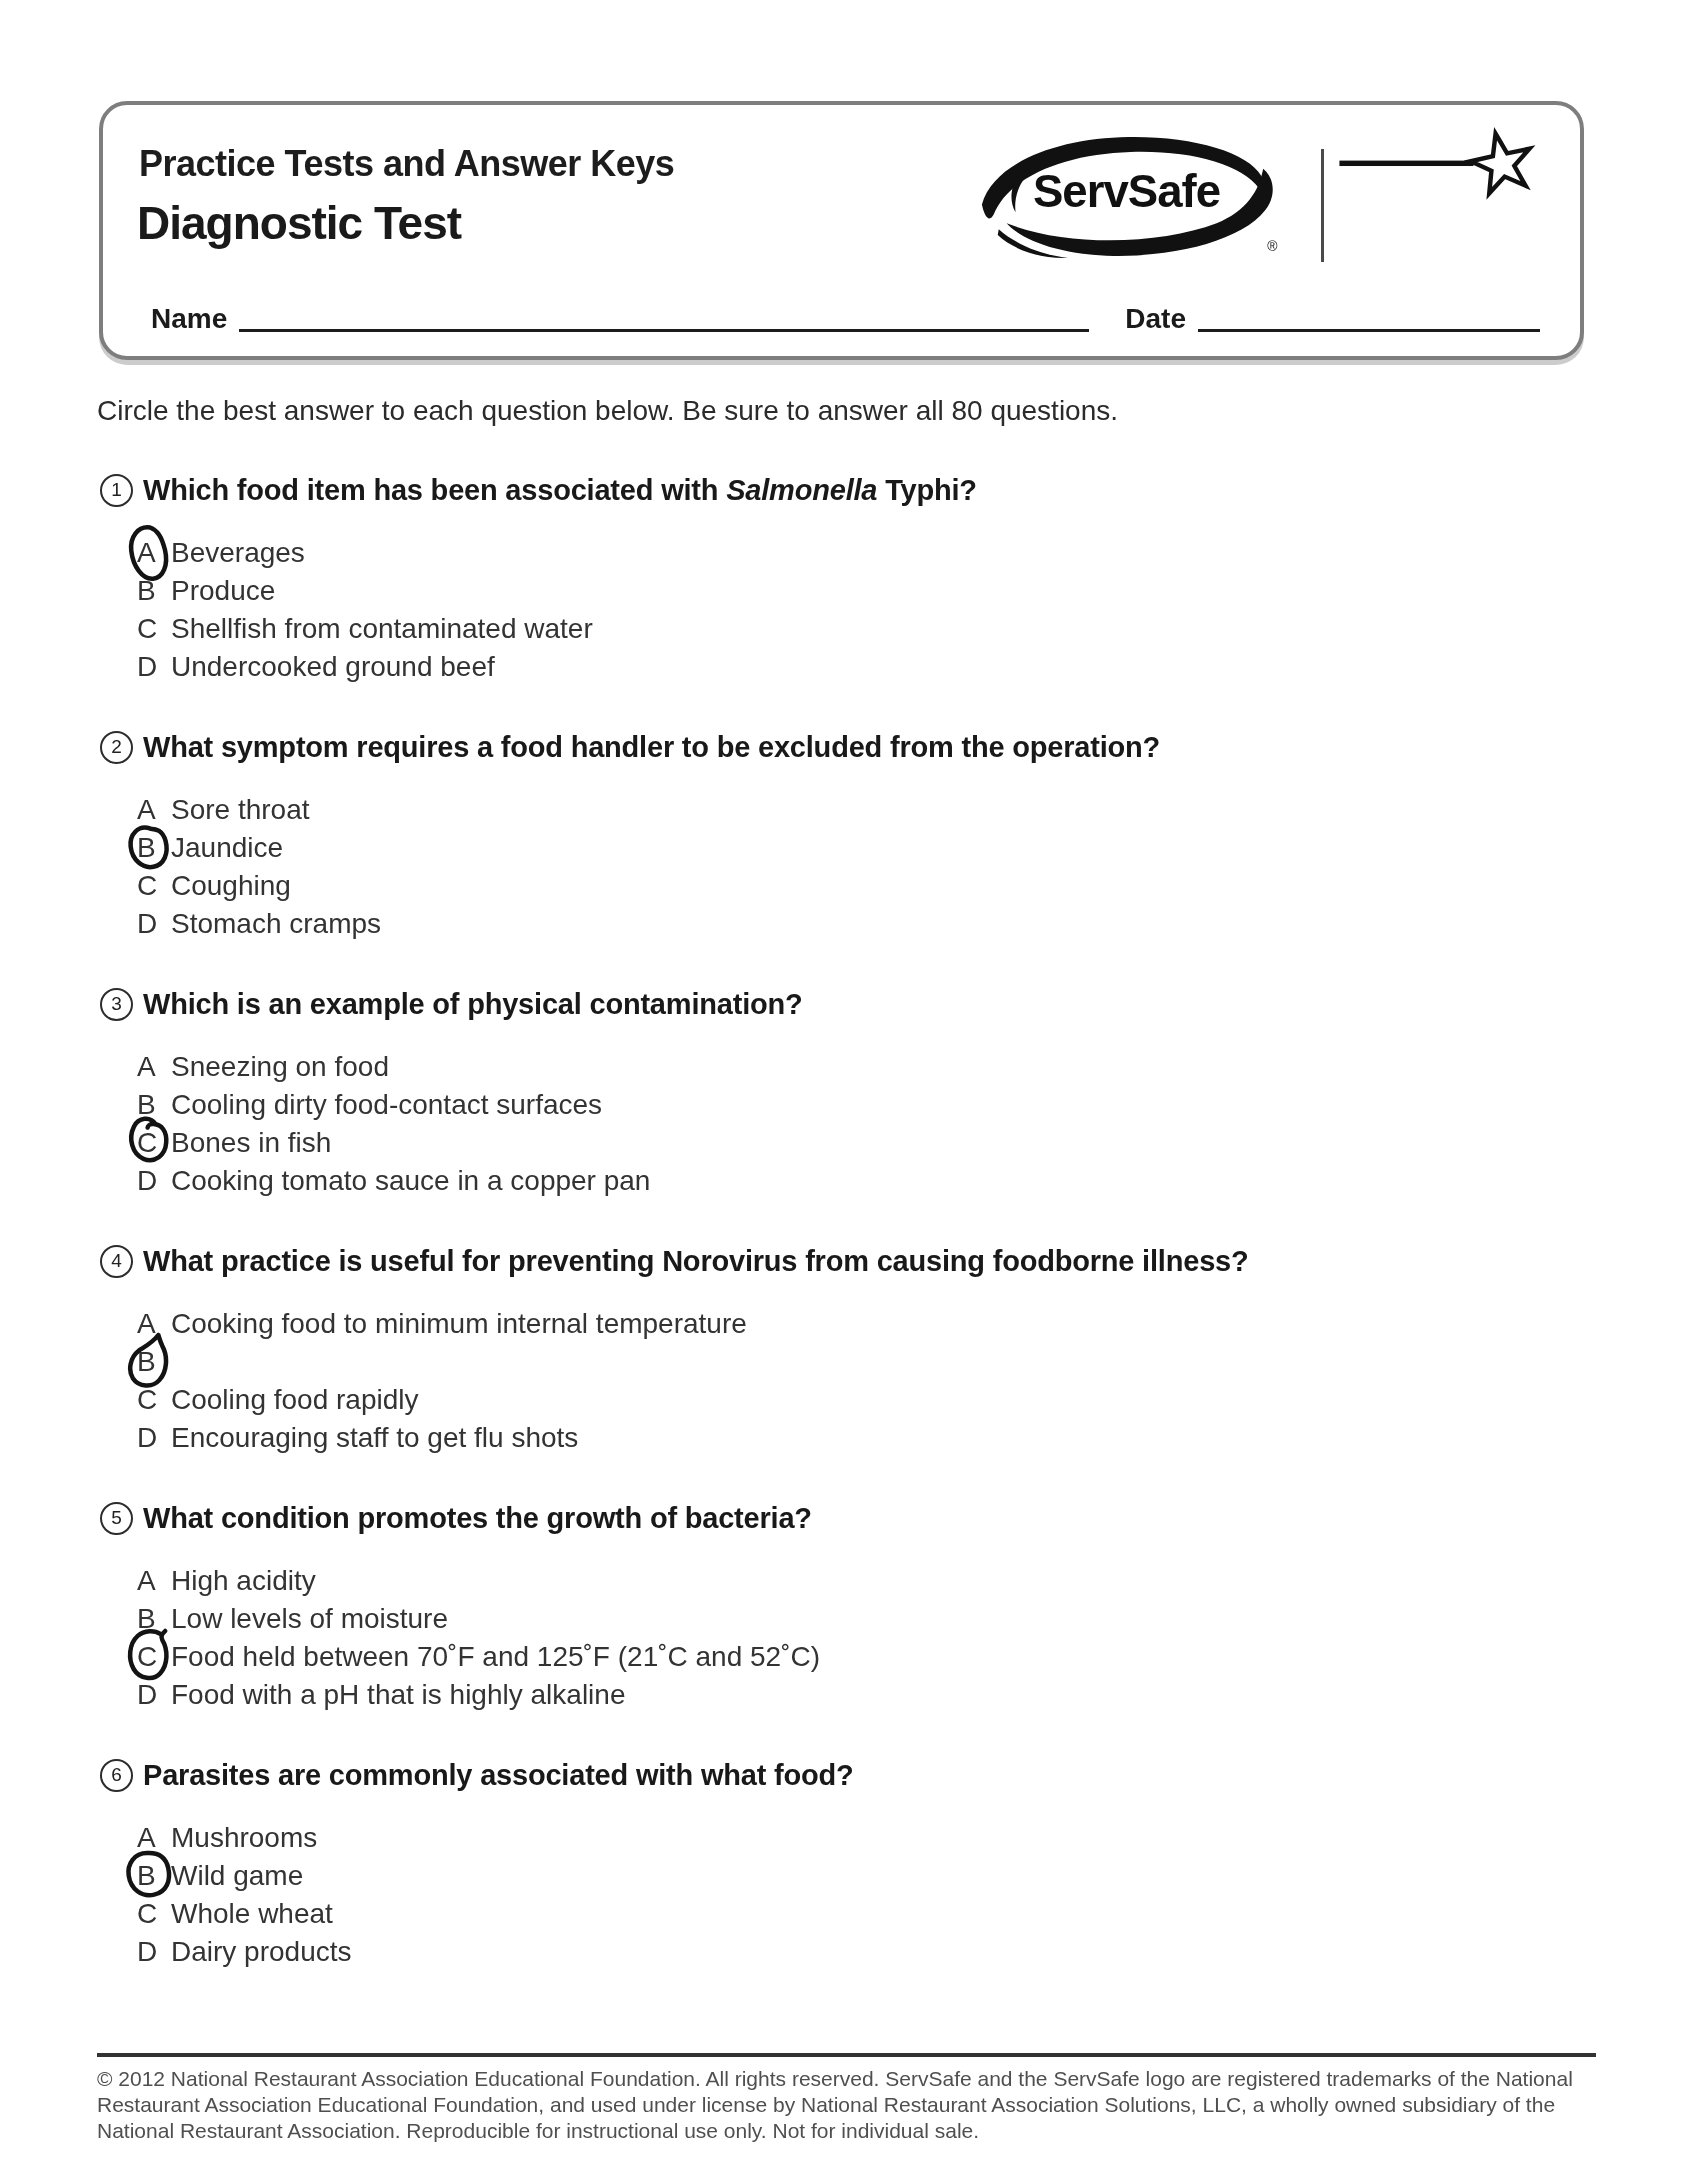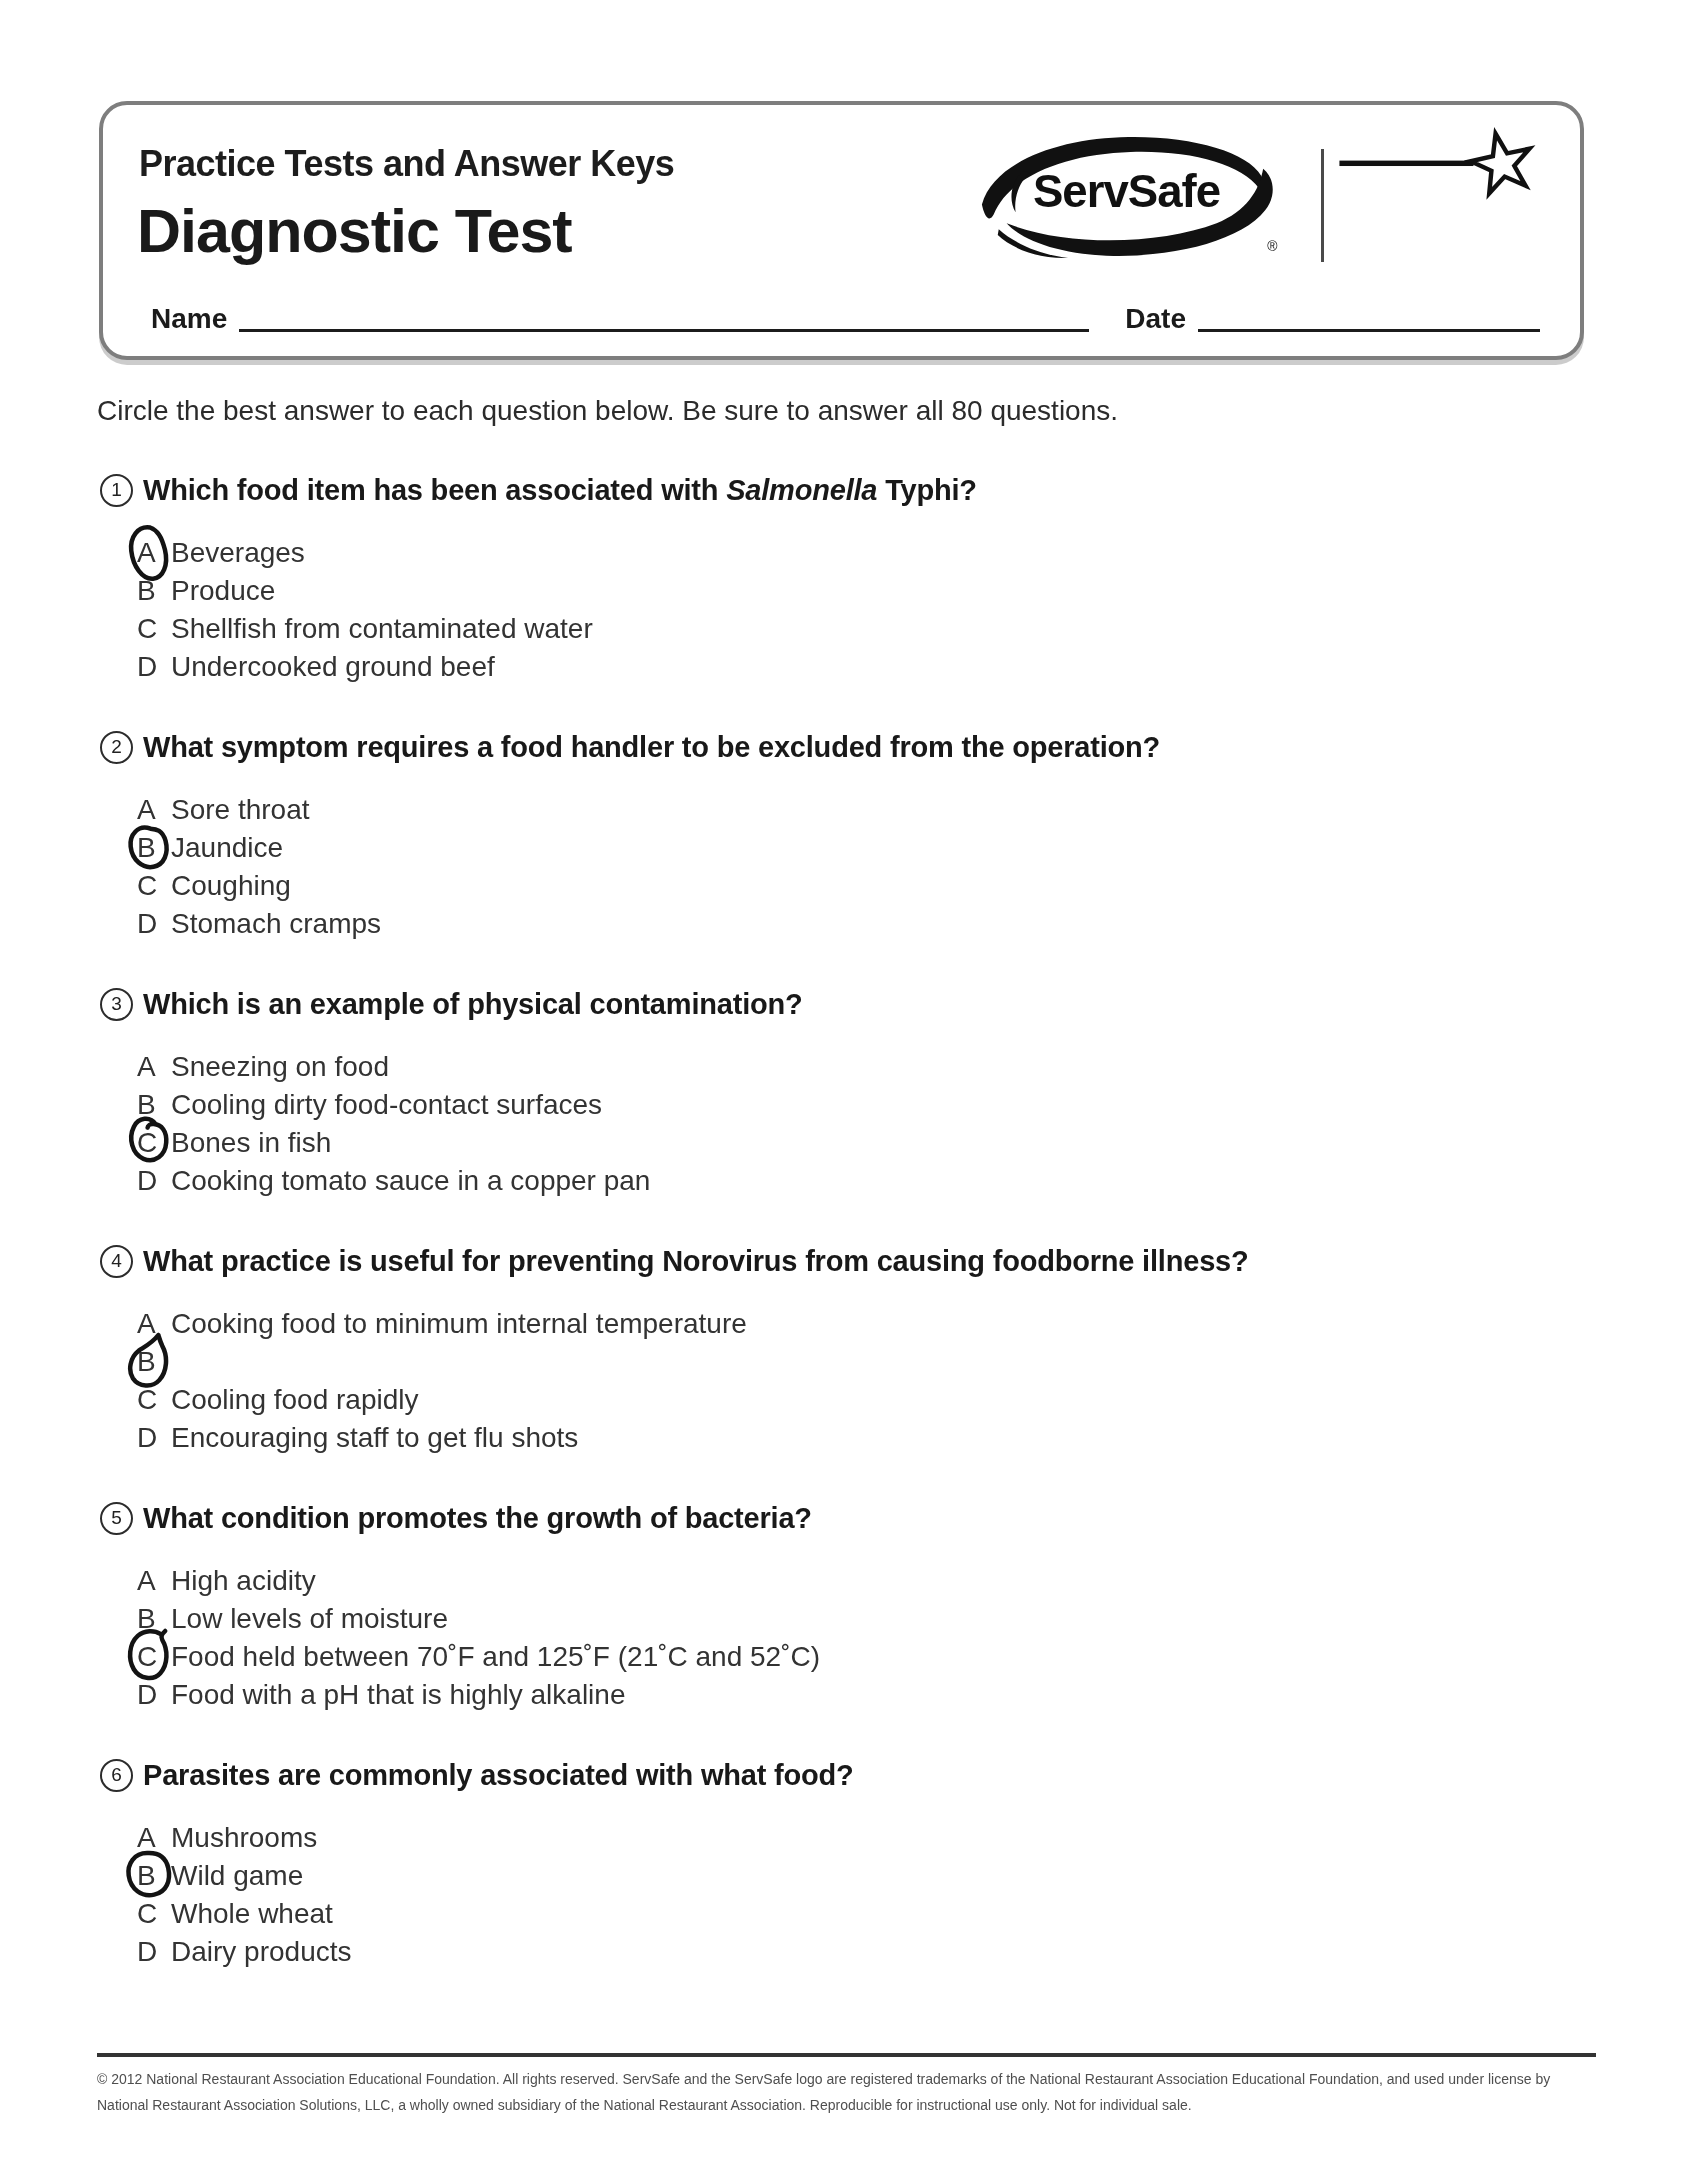--- a/index.html
+++ b/index.html
@@ -5,21 +5,21 @@
   html,body{margin:0;padding:0;background:#e8e8e8;}
   .page{position:relative;width:1683px;height:2180px;background:#ffffff;margin:0 auto;
         font-family:"Liberation Sans",sans-serif;color:#2e2e2e;overflow:hidden;}
 
   
   .header-box{position:absolute;left:99px;top:101px;width:1485px;height:259px;
               box-sizing:border-box;border:4px solid #7e7e7e;border-radius:28px;
               background:#fff;box-shadow:0 5px 0 rgba(0,0,0,.20);}
   .hb-eyebrow{position:absolute;left:36px;top:38px;font-size:36px;font-weight:700;
               color:#1d1d1d;letter-spacing:-0.5px;white-space:nowrap;}
-  .hb-title{position:absolute;left:34px;top:91px;font-size:61px;font-weight:700;
+  .hb-title{position:absolute;left:34px;top:91px;font-size:46px;font-weight:700;
             color:#1a1a1a;letter-spacing:-1px;white-space:nowrap;}
   .hb-form{position:absolute;left:48px;right:40px;bottom:22px;display:flex;
            align-items:flex-end;color:#1b1b1b;}
   .form-label{font-size:28px;font-weight:700;line-height:30px;}
   .fill-line{border-bottom:3px solid #1c1c1c;height:28px;}
   .name-line{flex:1;margin:0 36px 2px 12px;}
   .date-line{width:342px;margin:0 0 2px 12px;}
 
   
   .servsafe{position:absolute;left:869px;top:26px;width:309px;height:129px;}
@@ -50,21 +50,21 @@
   .options{margin:12px 0 0 40px;}
   .option{display:flex;align-items:center;height:38px;font-size:28px;color:#333;}
   .opt-letter{position:relative;flex:none;width:34px;}
   .opt-text{white-space:nowrap;}
   .hand{position:absolute;left:-13px;top:-14px;width:51px;height:59px;pointer-events:none;}
   .hand path{fill:none;stroke:#131313;stroke-width:4.6;stroke-linecap:round;}
 
   
   .footer{position:absolute;left:97px;top:2053px;width:1499px;}
   .footer-rule{height:4px;background:#333;}
-  .footer-text{margin-top:9px;font-size:14px;line-height:26px;color:#4f4f4f;}
+  .footer-text{margin-top:9px;font-size:21px;line-height:26px;color:#4f4f4f;}
 </style>
 </head>
 <body>
 
 <div class="page">
 
   <div class="header-box">
     <div class="hb-eyebrow">Practice Tests and Answer Keys</div>
     <div class="hb-title">Diagnostic Test</div>
 

